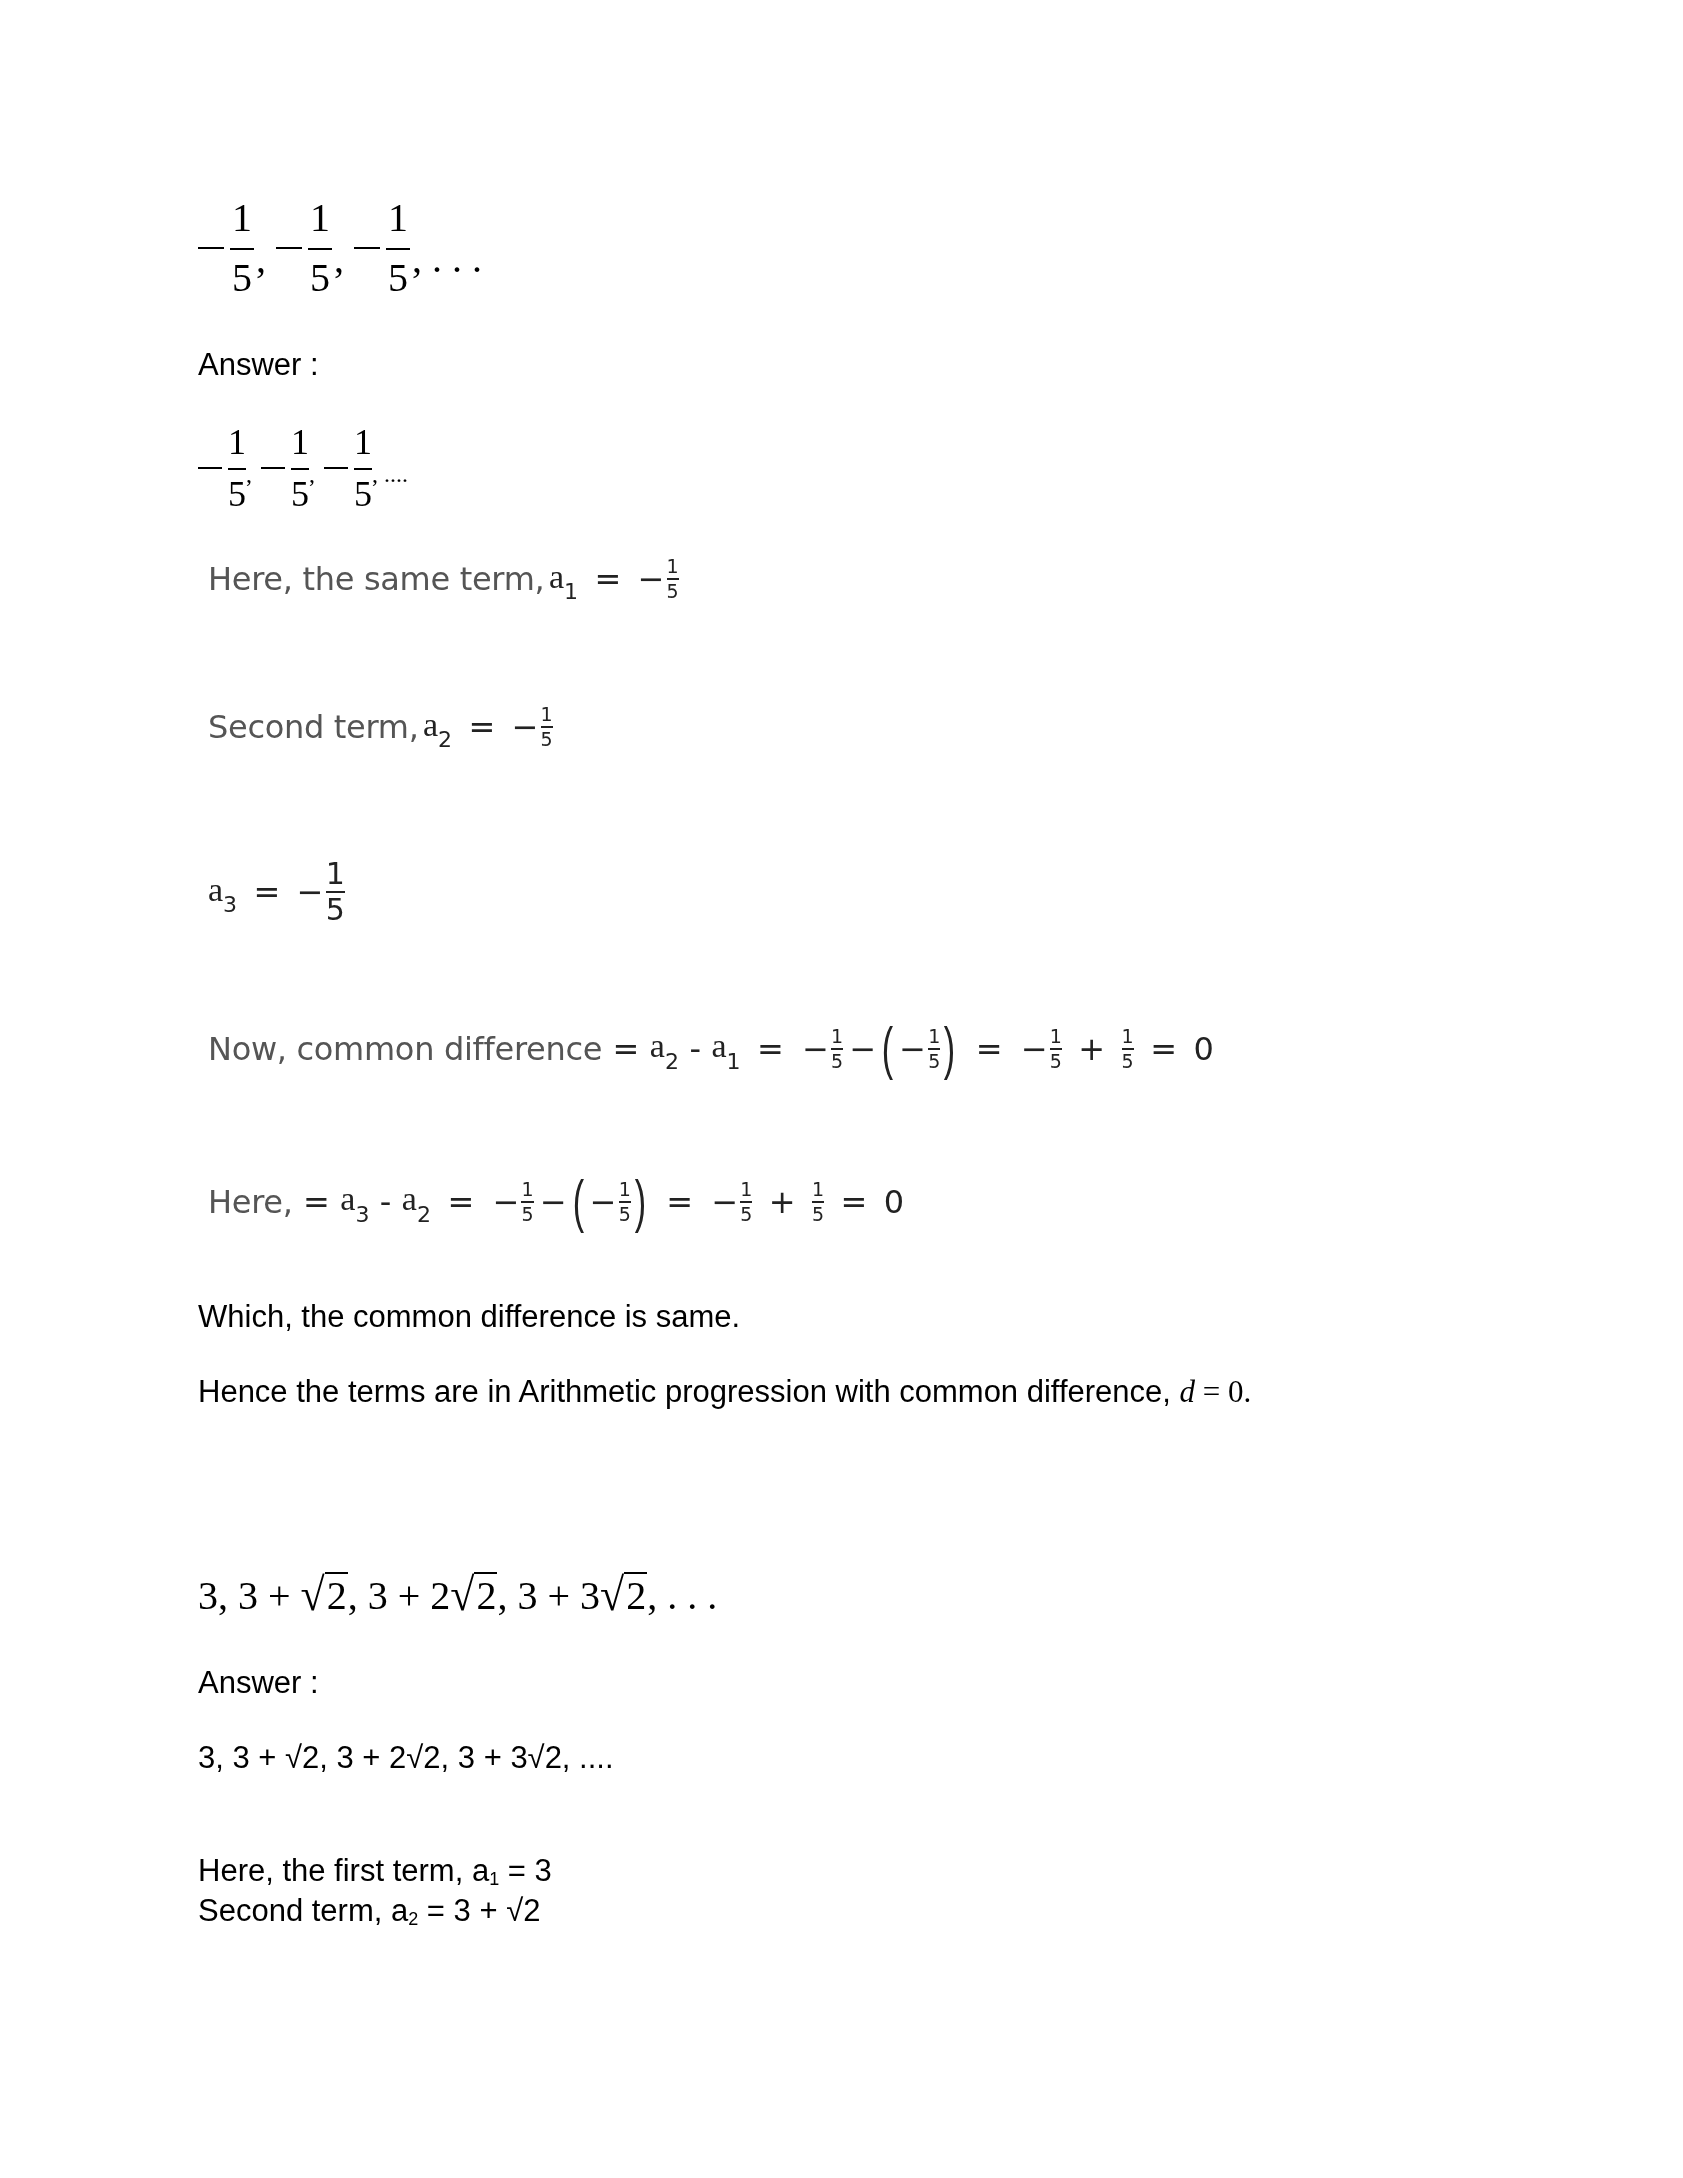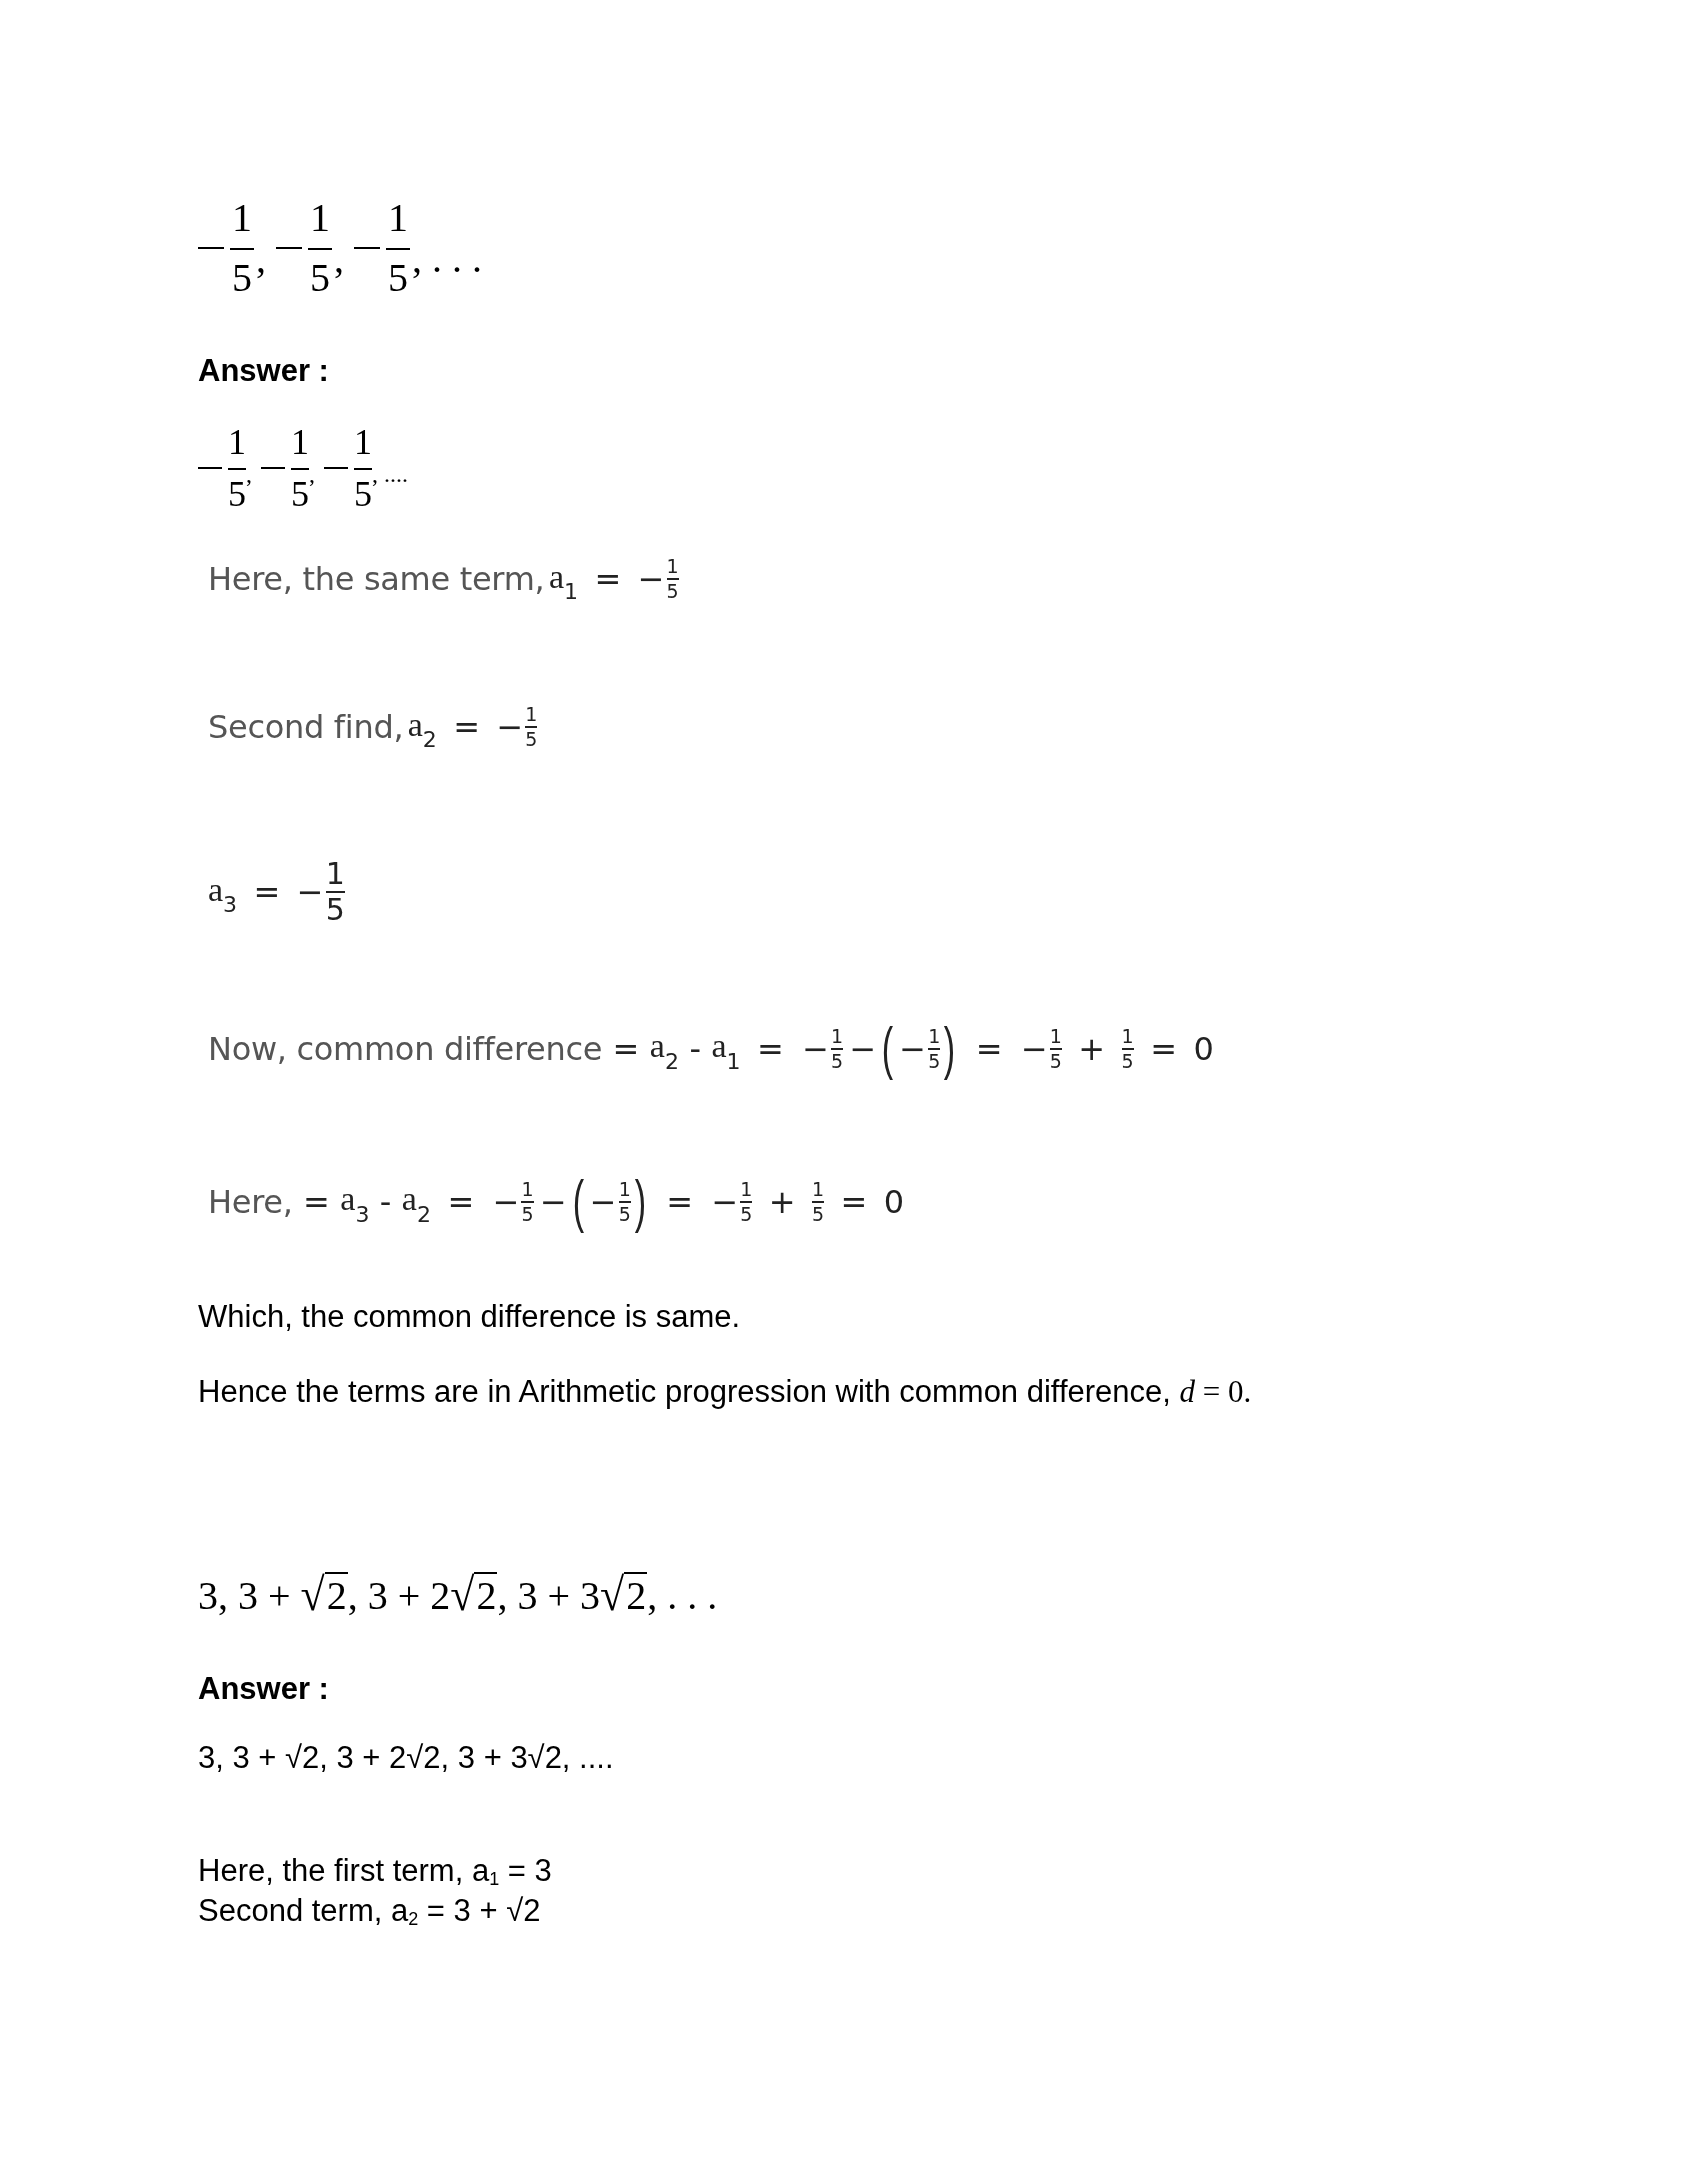--- a/index.html
+++ b/index.html
@@ -1,20 +1,20 @@
 <!DOCTYPE html>
 <html><head>
 <meta charset="utf-8">
 <style>
   html, body { margin: 0; padding: 0; background: #ffffff; }
   body { width: 1683px; height: 2178px; position: relative; overflow: hidden;
          font-family: "Liberation Sans", sans-serif; color: #000; }
   .blk { position: absolute; left: 198px; white-space: nowrap; }
   .body-text { font-size: 31px; }
-  .bold { font-weight: bold; margin-top: 6px; }
+  .bold { font-weight: normal; }
   .serif { font-family: "Liberation Serif", serif; }
   .gray { color: #555555; font-family: "DejaVu Sans", sans-serif; font-size: 32px; letter-spacing: -0.3px; }
 
   
   .frac { display: inline-flex; flex-direction: column; align-items: center; vertical-align: middle; }
   .frac .num, .frac .den { display: block; line-height: 1; }
   .frac .bar { display: block; height: 2px; background: currentColor; width: 100%; margin: 3px 0; }
   .seq-big { font-family: "Liberation Serif", serif; font-size: 40px; }
   .seq-big .frac { min-width: 24px; padding: 0 2px; }
   .seq-big .frac .bar { height: 2px; margin: 10px 0 8px 0; }
@@ -86,21 +86,21 @@
   <span class="var"><span>a</span><sub>1</sub></span>
   <span class="op">=</span>
   <span class="op" style="margin:0 2px 0 0;">−</span><span class="frac small-frac">
       <span class="num">1</span>
       <span class="bar"></span>
       <span class="den">5</span>
     </span>
 </div>
 
 <div class="blk" style="top:705px; left:208px;">
-  <span class="gray lbl">Second find,</span>
+  <span class="gray lbl">Second term,</span>
   <span class="var"><span>a</span><sub>2</sub></span>
   <span class="op">=</span>
   <span class="op" style="margin:0 2px 0 0;">−</span><span class="frac small-frac">
       <span class="num">1</span>
       <span class="bar"></span>
       <span class="den">5</span>
     </span>
 </div>
 
 <div class="blk" style="top:859px; left:208px;">

